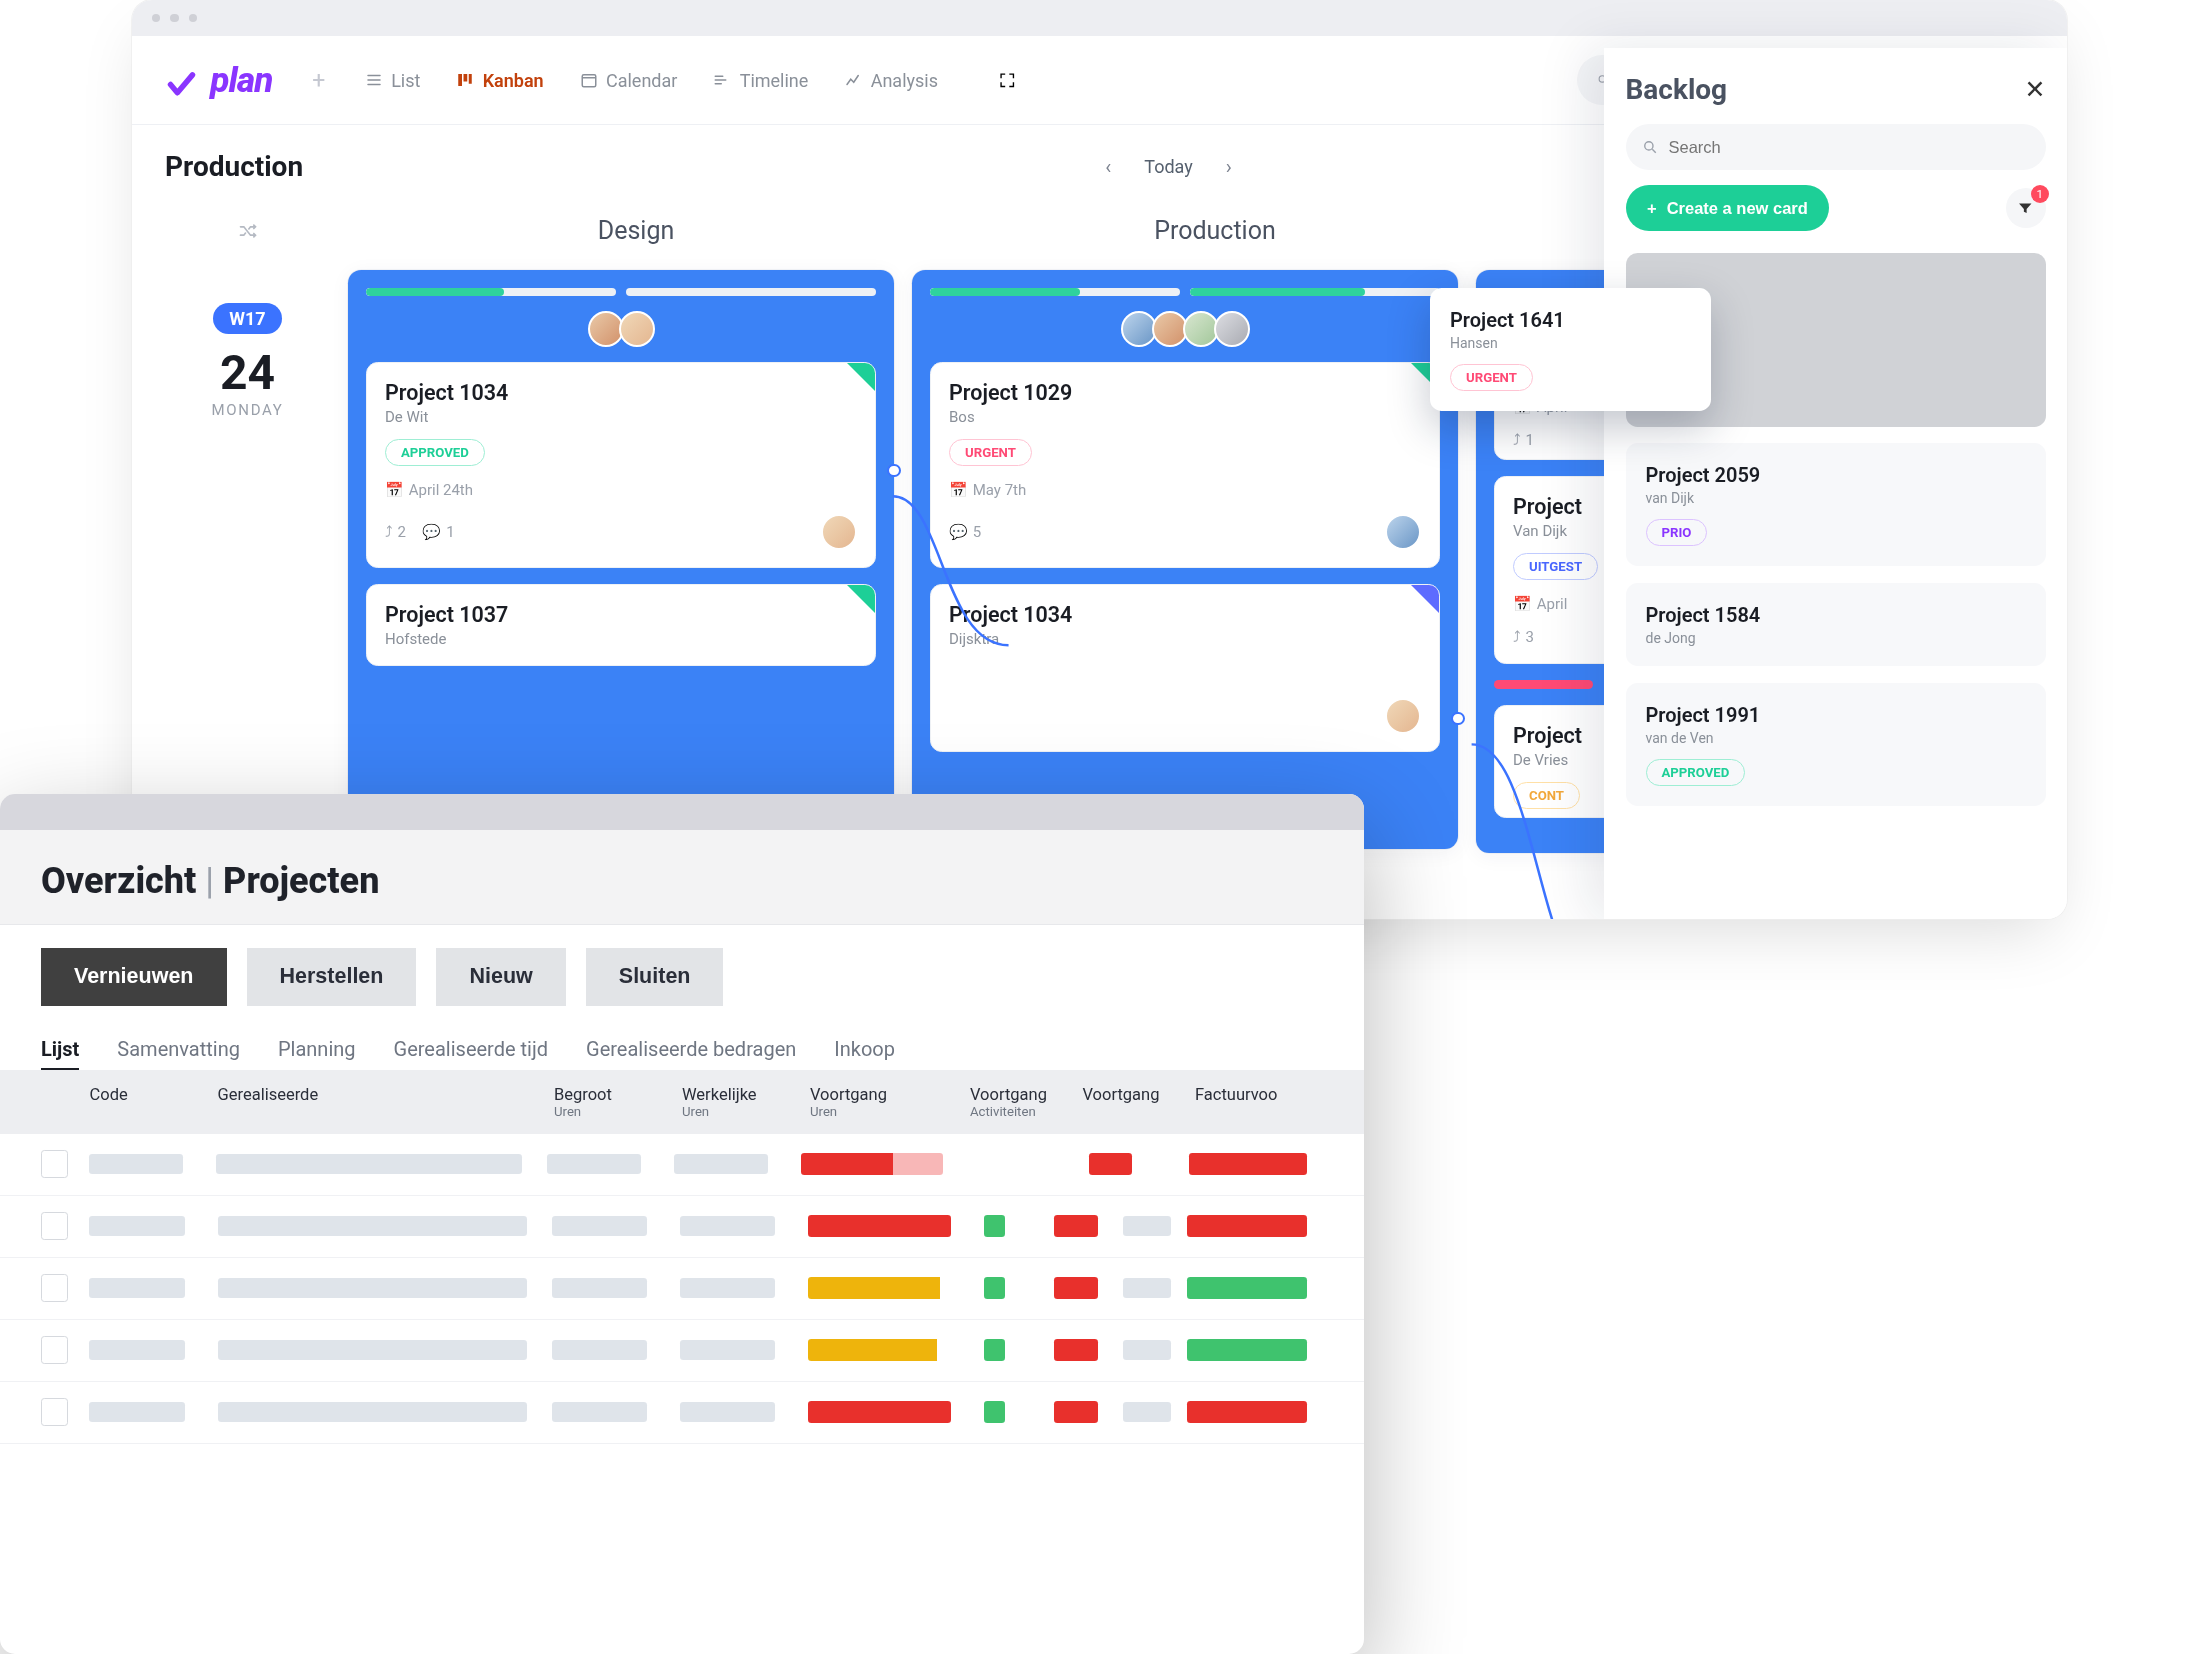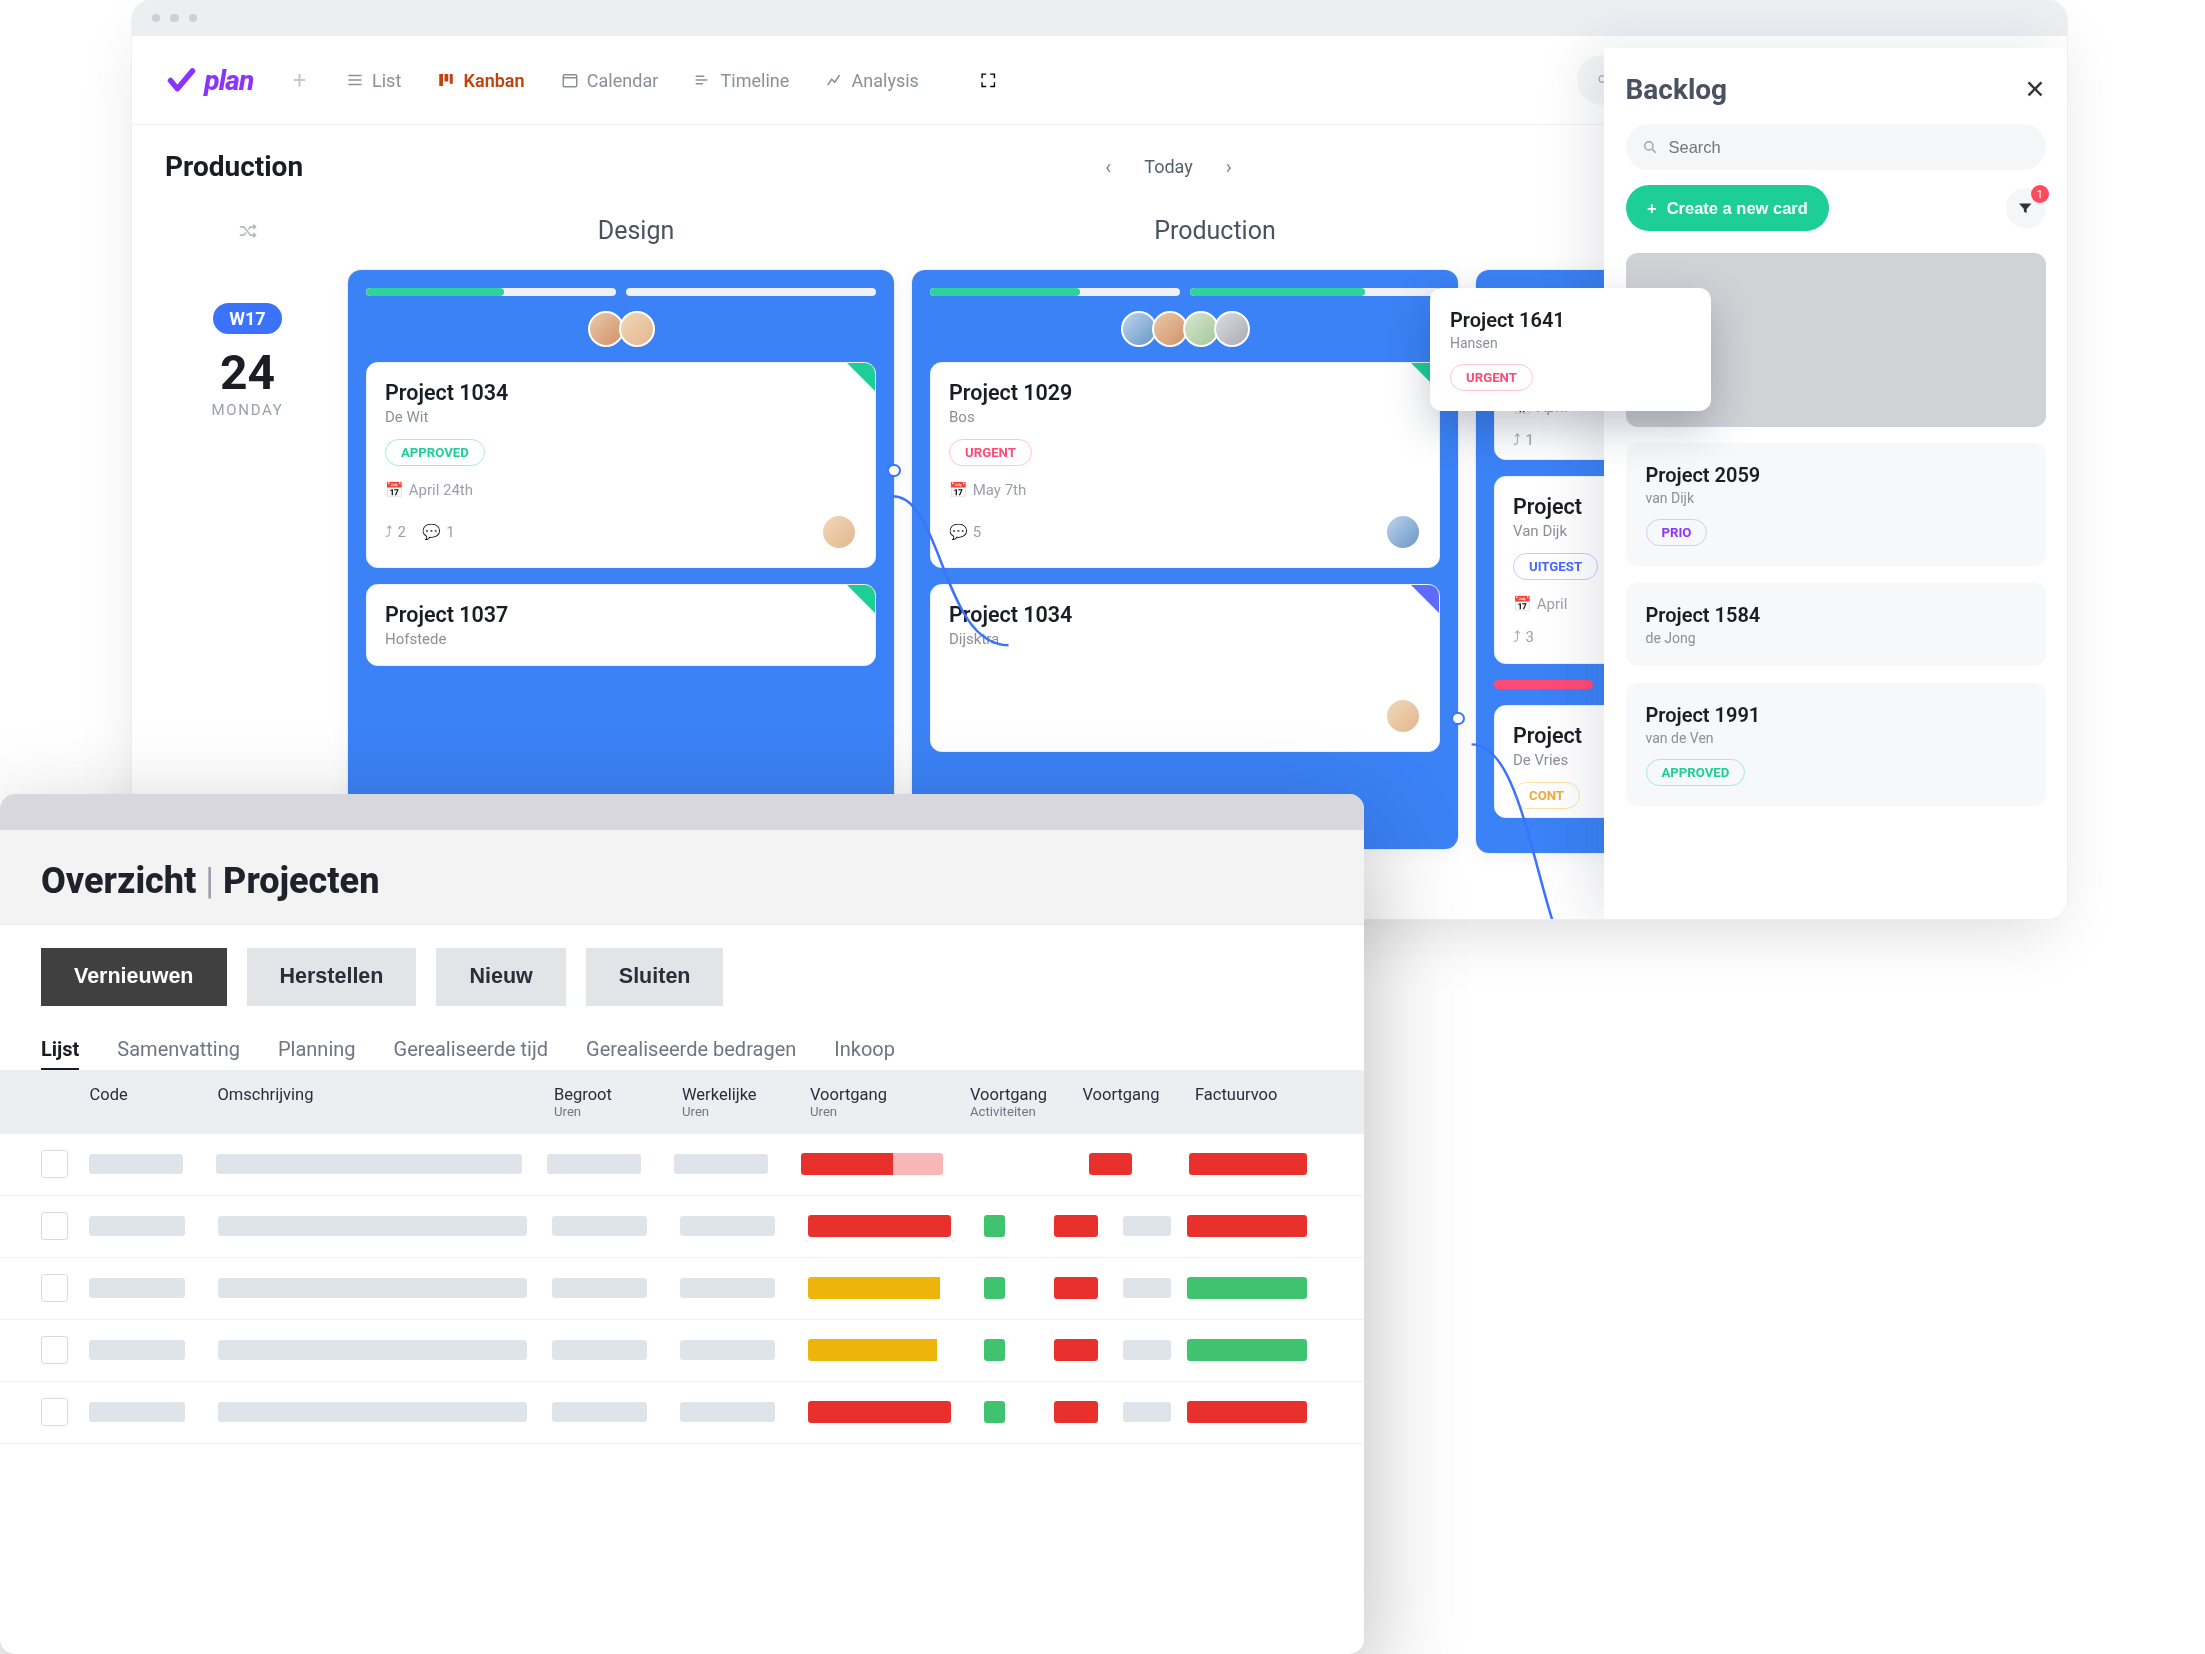--- a/index.html
+++ b/index.html
@@ -21,21 +21,21 @@
   border-radius: 20px;
   box-shadow: 0 0 0 0.8px #eee, 0 25px 66px -16.5px rgba(0,0,0,.15);
   overflow: hidden;
   padding-bottom: 33px;
 }
 .browser-bar { height: 36px; background: #edeef2; display:flex; align-items:center; padding-left:20px; gap:10px;}
 .browser-dot { width:8.3px; height:8.3px; border-radius:50%; background:#cfd0d6; }
 
 
 .app-header { height:89px; background:#fff; border-bottom:0.8px solid #eef0f4; display:flex; align-items:center; padding:0 33px; gap:33px; }
-.logo { display:flex; align-items:center; gap:8px; font-weight:800; font-size:28px; letter-spacing:-0.8px; color:#8a35ff; font-style:italic;}
+.logo { display:flex; align-items:flex-end; gap:14px; font-weight:800; font-size:35px; letter-spacing:-0.8px; color:#8a35ff; font-style:italic;}
 .logo svg { margin-right:-1.7px; }
 .plus-btn { color:#c5c8d1; font-size:23px; cursor:pointer; padding:0 6.6px; }
 .nav-tabs { display:flex; gap:36px; align-items:center; }
 .nav-tab { display:flex; align-items:center; gap:8.3px; color:#8a9099; font-size:18px; cursor:pointer; }
 .nav-tab.active { color:#c2410c; font-weight:600;text-align:center; }
 .nav-tab svg { width:18px; height:18px; }
 .expand-btn { margin-left:25px; width:23px; height:23px; display:flex; align-items:center; justify-content:center; color:#2a2e39;}
 .search-box { margin-left:auto; display:flex; align-items:center; background:#f5f6f8; border-radius:826px; padding:0 20px; height:50px; width:298px; gap:13.2px;}
 .search-box svg { width:18px; height:18px; color:#9aa0aa; }
 .search-box input { border:none; background:transparent; font-size:18px; outline:none; flex:1; color:#333;}
@@ -451,21 +451,21 @@
     <div class="ov-tab active">Lijst</div>
     <div class="ov-tab">Samenvatting</div>
     <div class="ov-tab">Planning</div>
     <div class="ov-tab">Gerealiseerde tijd</div>
     <div class="ov-tab">Gerealiseerde bedragen</div>
     <div class="ov-tab">Inkoop</div>
   </div>
   <div class="ov-thead">
     <div style="width:50px;"></div>
     <div class="ov-th th-code">Code</div>
-    <div class="ov-th th-omsch">Omschrijving</div>
+    <div class="ov-th th-omsch">Gerealiseerde</div>
     <div class="ov-th th-begroot"><span>Begroot</span><small>Uren</small></div>
     <div class="ov-th th-werk"><span>Werkelijke</span><small>Uren</small></div>
     <div class="ov-th th-voortu"><span>Voortgang</span><small>Uren</small></div>
     <div class="ov-th th-voorta"><span>Voortgang</span><small>Activiteiten</small></div>
     <div class="ov-th th-voort2">Voortgang</div>
     <div class="ov-th th-fact">Factuurvoo</div>
   </div>
 
   <div class="ov-row">
     <div class="ov-chk"></div>

